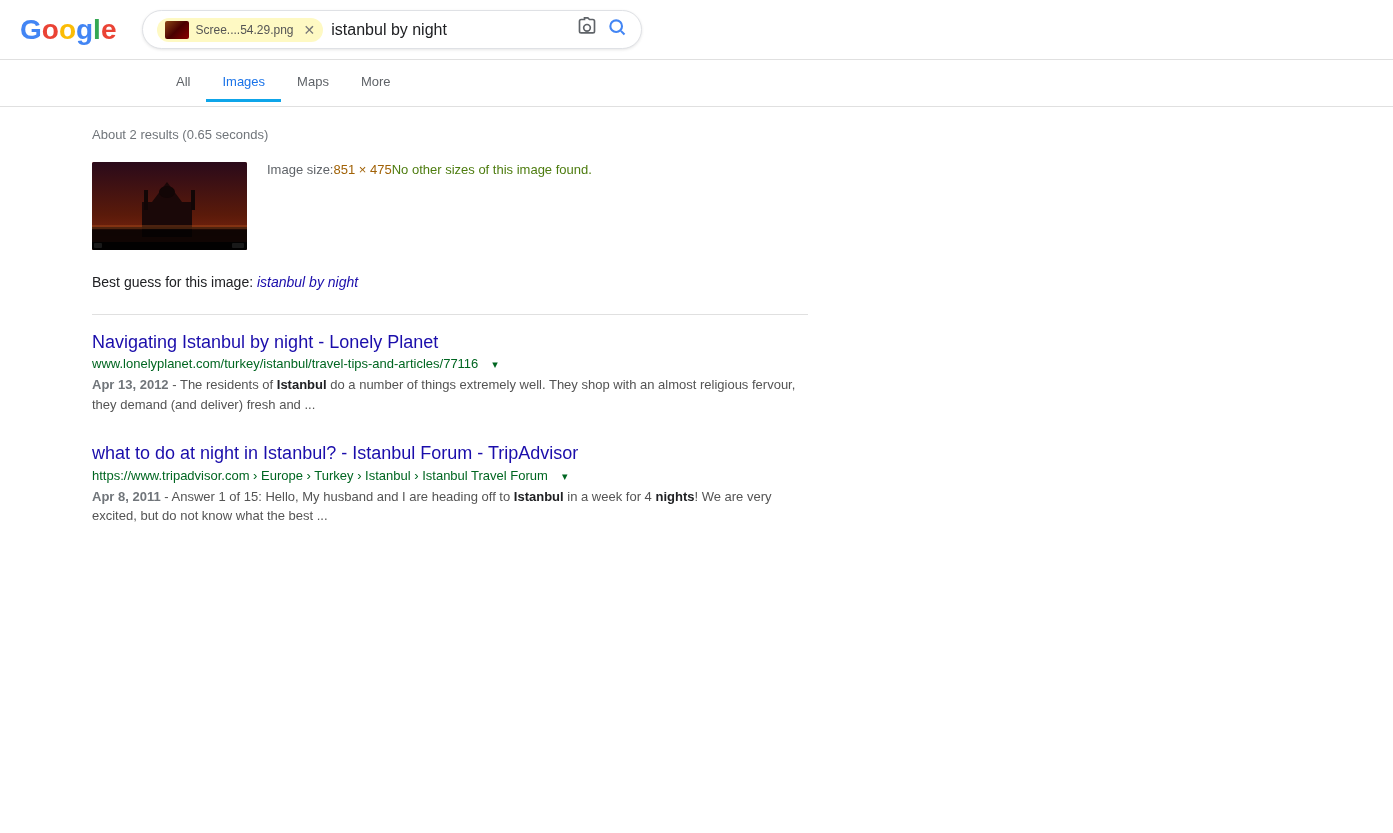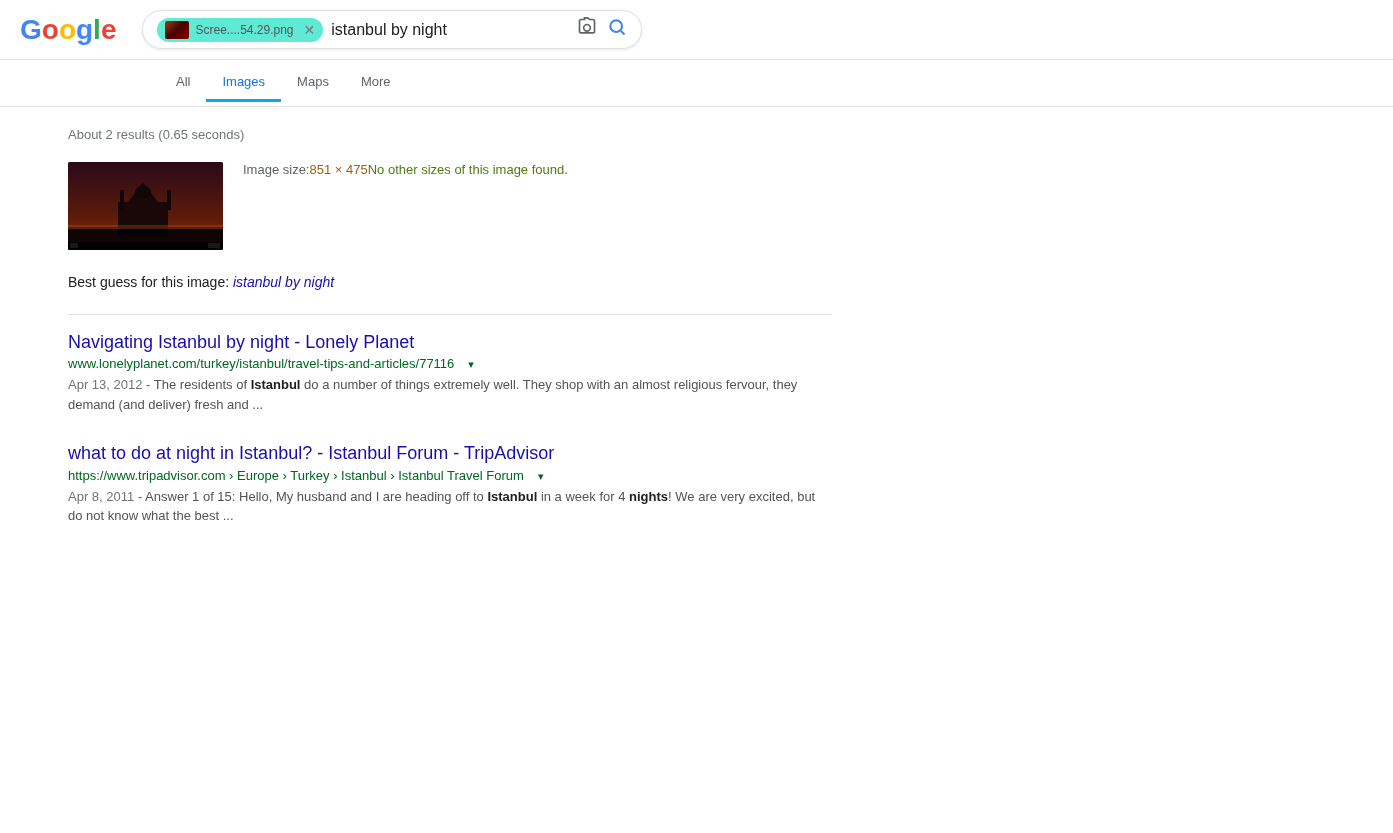--- a/index.html
+++ b/index.html
@@ -6,37 +6,37 @@
     body { font-family: Arial, sans-serif; background: #fff; color: #222; font-size: 14px; }
     .google-logo { display: flex; align-items: center; font-size: 28px; font-weight: bold; margin-right: 10px; }
     .logo-g { color: #4285F4; }
     .logo-o1 { color: #EA4335; }
     .logo-o2 { color: #FBBC05; }
     .logo-g2 { color: #4285F4; }
     .logo-l { color: #34A853; }
     .logo-e { color: #EA4335; }
 
     .search-box-container { display: flex; align-items: center; border: 1px solid #dfe1e5; border-radius: 24px; padding: 6px 14px; width: 500px; background: #fff; box-shadow: 0 1px 3px rgba(0,0,0,0.1); }
-    .search-image-chip { display: flex; align-items: center; background: #5eead4; border-radius: 16px; padding: 3px 8px; margin-right: 8px; font-size: 12px; color: #555; gap: 6px; }
+    .search-image-chip { display: flex; align-items: center; background: #fef9c3; border-radius: 16px; padding: 3px 8px; margin-right: 8px; font-size: 12px; color: #555; gap: 6px; }
     .search-image-chip .chip-thumb { width: 24px; height: 18px; background: linear-gradient(135deg, #8B4513 0%, #4a0000 50%, #8B0000 100%); border-radius: 2px; flex-shrink: 0; }
     .chip-filename { color: #555; font-size: 12px; }
     .chip-close { cursor: pointer; color: #777; font-size: 14px; margin-left: 4px; }
     .search-input { border: none; outline: none; flex: 1; font-size: 16px; color: #202124; background: transparent; }
     .search-icons { display: flex; align-items: center; gap: 10px; margin-left: auto; }
     .camera-icon, .search-icon-btn { cursor: pointer; color: #4285F4; font-size: 18px; }
 
     
     .nav { display: flex; align-items: center; padding: 4px 160px; gap: 0; border-bottom: 1px solid #e0e0e0; }
     .nav-item { padding: 10px 16px; font-size: 13px; color: #5f6368; cursor: pointer; border-bottom: 3px solid transparent; text-decoration: none; }
     .nav-item.active { color: #1a73e8; border-bottom: 3px solid #0ea5e9; font-weight: 500; }
     .nav-right { margin-left: auto; display: flex; gap: 8px; }
     .nav-right .nav-item { color: #5f6368; }
 
     
-    .content { padding: 20px 68px; max-width: 900px; }
+    .content { padding: 20px 92px; max-width: 900px; }
     .result-stats { font-size: 13px; color: #70757a; margin-bottom: 20px; }
 
     
     .image-result-card { display: flex; gap: 20px; margin-bottom: 24px; }
     .result-thumb { width: 155px; height: 88px; background: linear-gradient(135deg, #8B0000 0%, #4a0000 40%, #8B4513 70%, #2c0036 100%); border-radius: 2px; flex-shrink: 0; position: relative; overflow: hidden; }
     .result-thumb::before { content: ''; position: absolute; bottom: 0; left: 0; right: 0; height: 20px; background: rgba(0,0,0,0.5); }
     .result-info { display: flex; flex-direction: row; justify-content: center; }
     .result-info .label { font-size: 13px; color: #5f6368; }
     .result-info .size { font-size: 13px; color: #a16207; }
     .result-info .no-sizes { font-size: 13px; color: #4d7c0f; margin-top: 0; }
@@ -49,21 +49,21 @@
     .divider { border: none; border-top: 1px solid #e0e0e0; margin: 16px 0; }
 
     
     .search-result { margin-bottom: 28px; }
     .search-result .title { font-size: 18px; color: #1a0dab; text-decoration: none; line-height: 1.3; }
     .search-result .url-line { display: flex; align-items: flex-end; gap: 14px; margin: 2px 0 4px; }
     .search-result .url { font-size: 13px; color: #006621; }
     .search-result .url-arrow { color: #006621; font-size: 11px; cursor: pointer; }
     .search-result .snippet { font-size: 13px; color: #545454; line-height: 1.5; }
     .search-result .snippet b { color: #202124; font-weight: bold; }
-    .snippet-date { color: #70757a; }
+    .snippet-date { color: #70757a; font-weight: bold; }
 
     
     .similar-header { font-size: 20px; color: #1a0dab; margin-bottom: 14px; }
     .similar-grid { display: grid; grid-template-columns: repeat(5, 116px); grid-template-rows: repeat(2, 90px); gap: 4px; }
     .sim-img { width: 116px; height: 90px; border-radius: 2px; overflow: hidden; cursor: pointer; }
 
     
     .sim-img-1 { background: linear-gradient(135deg, #1a0a00 0%, #8B1a00 40%, #c04000 70%, #3a0000 100%); }
     .sim-img-2 { background: linear-gradient(135deg, #0a1a2a 0%, #1a3a4a 40%, #0f5060 60%, #00203a 100%); }
     .sim-img-3 { background: linear-gradient(135deg, #0a1520 0%, #1a2530 40%, #102030 60%, #050f18 100%); }

